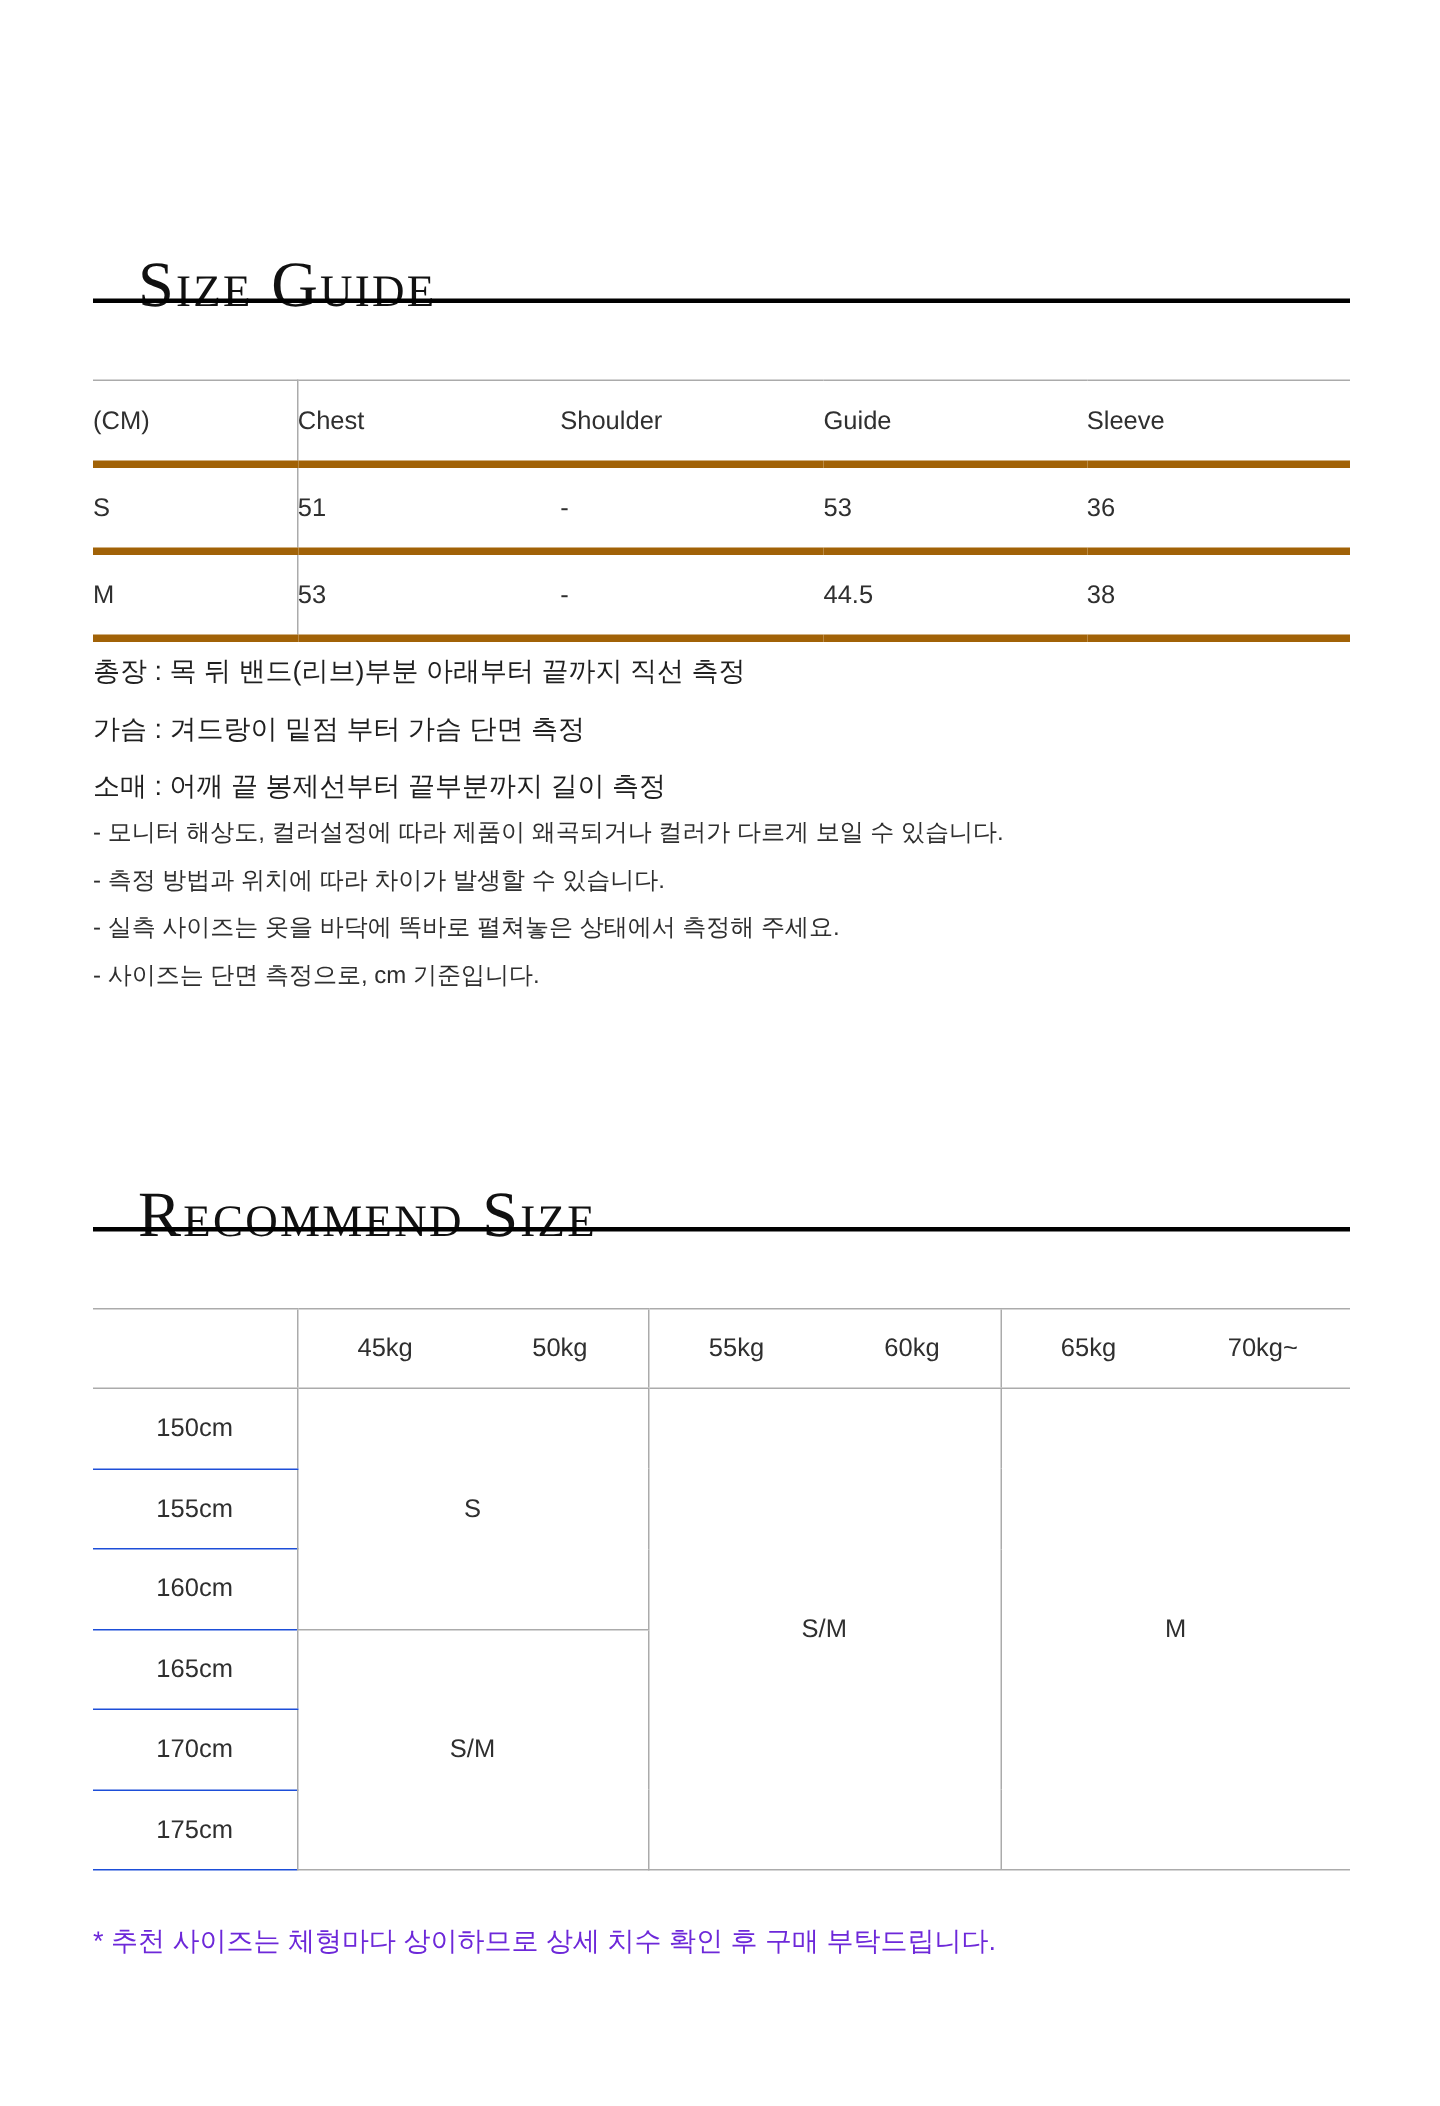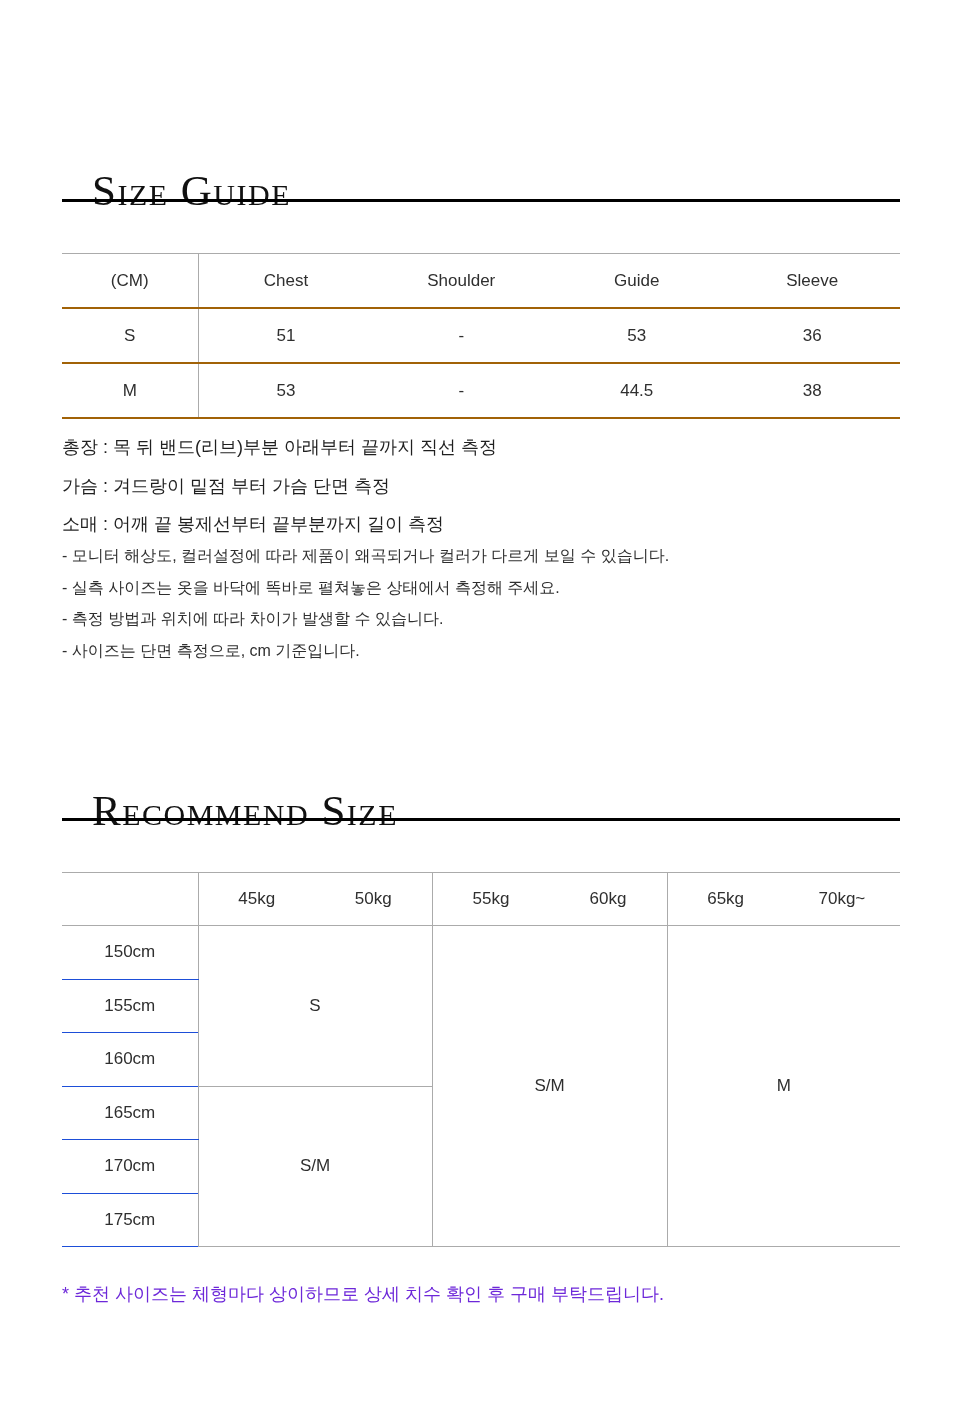--- a/index.html
+++ b/index.html
@@ -43,24 +43,24 @@
     width: 838px;
     font-size: 17px;
     color: #2f2f2f;
   }
   #size-table    { position: absolute; left: 62px; top: 253px; }
   #recommend-table { position: absolute; left: 62px; top: 872px; }
 
   
   .t1 th, .t1 td {
     height: 53px;
-    text-align: center;
+    text-align: left;
     vertical-align: middle;
     font-weight: 400;
-    border-bottom: 2px solid #a16207;
+    border-bottom: 5px solid #a16207;
     padding: 0;
   }
   .t1 thead th { border-top: 1px solid #ababab; }
   .t1 .c-first { border-right: 1px solid #ababab; }
 
   
   .t2 th, .t2 td {
     text-align: center;
     vertical-align: middle;
     font-weight: 400;
@@ -152,22 +152,22 @@
   </table>
 
   <div id="measure-notes">
     <div>총장 : 목 뒤 밴드(리브)부분 아래부터 끝까지 직선 측정</div>
     <div>가슴 : 겨드랑이 밑점 부터 가슴 단면 측정</div>
     <div>소매 : 어깨 끝 봉제선부터 끝부분까지 길이 측정</div>
   </div>
 
   <div id="caution-notes">
     <div>- 모니터 해상도, 컬러설정에 따라 제품이 왜곡되거나 컬러가 다르게 보일 수 있습니다.</div>
+    <div>- 측정 방법과 위치에 따라 차이가 발생할 수 있습니다.</div>
     <div>- 실측 사이즈는 옷을 바닥에 똑바로 펼쳐놓은 상태에서 측정해 주세요.</div>
-    <div>- 측정 방법과 위치에 따라 차이가 발생할 수 있습니다.</div>
     <div>- 사이즈는 단면 측정으로, cm 기준입니다.</div>
   </div>
 
   <h1 class="heading" id="heading-recommend-size">Recommend Size</h1>
 
   <div class="rule" id="rule-2"></div>
 
   <table class="t2" id="recommend-table">
     <colgroup>
       <col style="width:136px">

